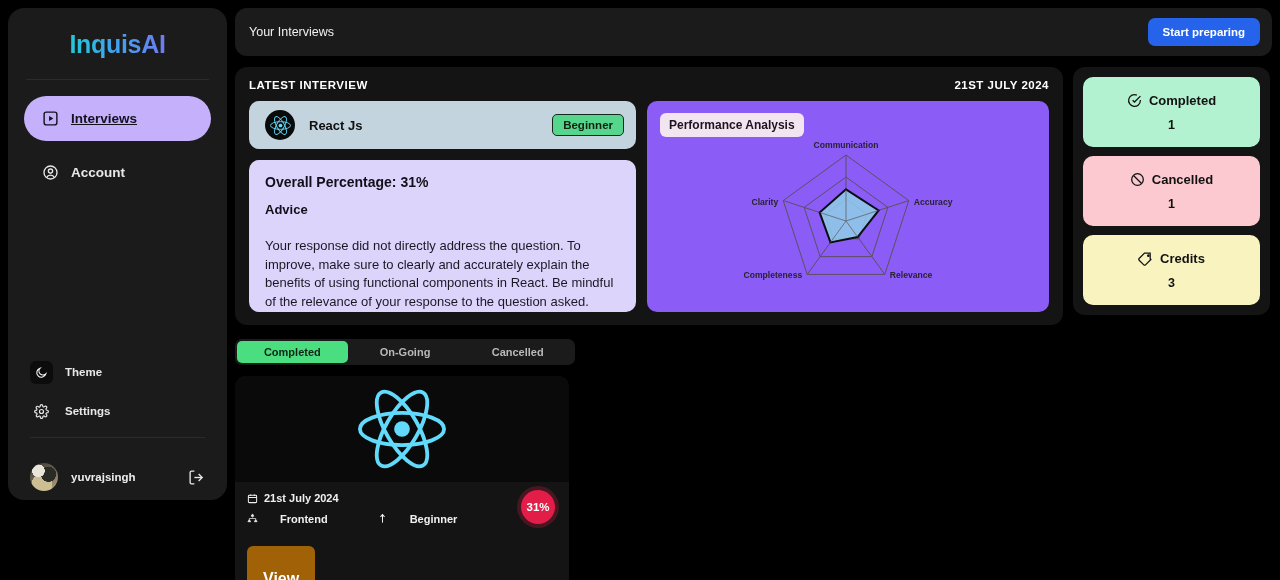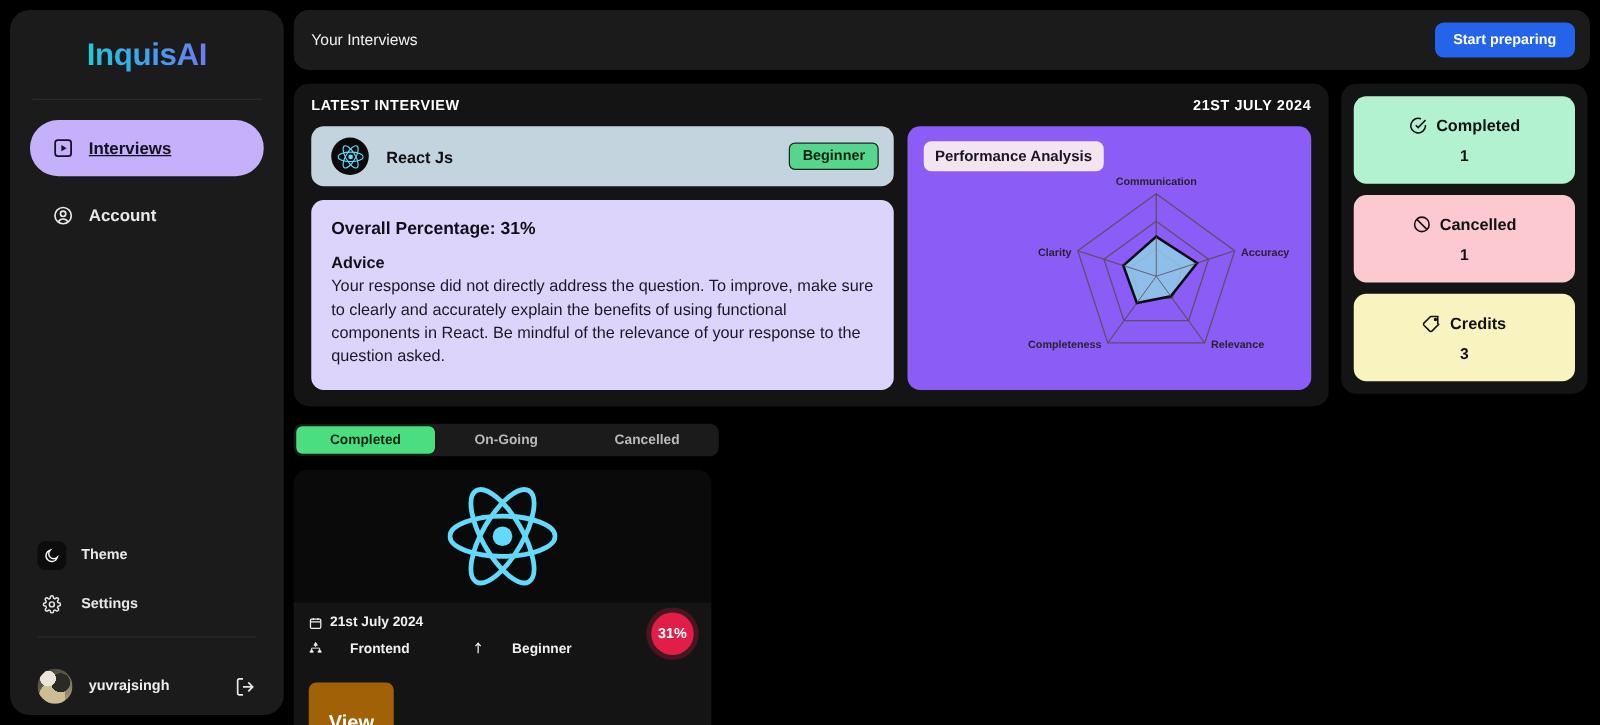--- a/index.html
+++ b/index.html
@@ -7,21 +7,21 @@
     width: 1280px; height: 580px;
     background: #000000;
     font-family: "Liberation Sans", sans-serif;
     overflow: hidden;
   }
   .app { position: relative; width: 1280px; height: 580px; display: flex; background: #000; }
 
   
   .sidebar {
     position: absolute; left: 8px; top: 8px;
-    width: 219px; height: 564px;
+    width: 219px; height: 492px;
     background: #1b1b1b;
     border-radius: 16px;
     display: flex; flex-direction: column;
     padding: 0;
   }
   .logo-wrap { text-align: center; padding: 22px 0 20px; }
   .logo {
     font-size: 25px; font-weight: bold; letter-spacing: -0.3px;
     background: linear-gradient(90deg, #22c9d8 0%, #3da5ee 45%, #6f7bf0 100%);
     -webkit-background-clip: text; background-clip: text;
@@ -87,21 +87,21 @@
     display: inline-block; vertical-align: top;
   }
   .latest-head {
     display: flex; justify-content: space-between; align-items: center;
     margin-bottom: 10px;
   }
   .latest-label, .latest-date {
     color: #fff; font-size: 11.5px; font-weight: bold; letter-spacing: 0.5px;
   }
   .latest-body { display: flex; gap: 11px; }
-  .left-col { width: 466px; }
+  .left-col { width: 387px; }
 
   .tech-card {
     background: #c3d4df; border-radius: 10px; height: 48px;
     display: flex; align-items: center; padding: 0 12px 0 16px;
     gap: 14px; margin-bottom: 11px;
   }
   .tech-logo {
     width: 30px; height: 30px; border-radius: 50%; background: #0a0a0a;
     display: flex; align-items: center; justify-content: center; flex: 0 0 auto;
   }
@@ -110,21 +110,21 @@
     background: #55d68c; border: 1.5px solid #14281c; border-radius: 5px;
     color: #11210f; font-size: 11.5px; font-weight: bold;
     padding: 4px 10px; cursor: pointer;
   }
 
   .advice-card {
     background: #ddd4fc; border-radius: 10px;
     padding: 14px 16px 0 16px; height: 152px; overflow: hidden;
   }
   .advice-pct { font-size: 14px; font-weight: bold; color: #11101a; margin-bottom: 12px; }
-  .advice-h { font-size: 13px; font-weight: bold; color: #11101a; margin-bottom: 3px; }
+  .advice-h { font-size: 13px; font-weight: bold; color: #11101a; margin-bottom: 20px; }
   .advice-text { font-size: 13px; line-height: 18.5px; color: #1a1824; }
 
   .chart-card {
     flex: 1; background: #8b5cf6; border-radius: 10px;
     position: relative; height: 211px; overflow: hidden;
   }
   .chart-title {
     position: absolute; left: 13px; top: 12px;
     background: #f3e5f0; border-radius: 6px;
     font-size: 12px; font-weight: bold; color: #1b1520;

